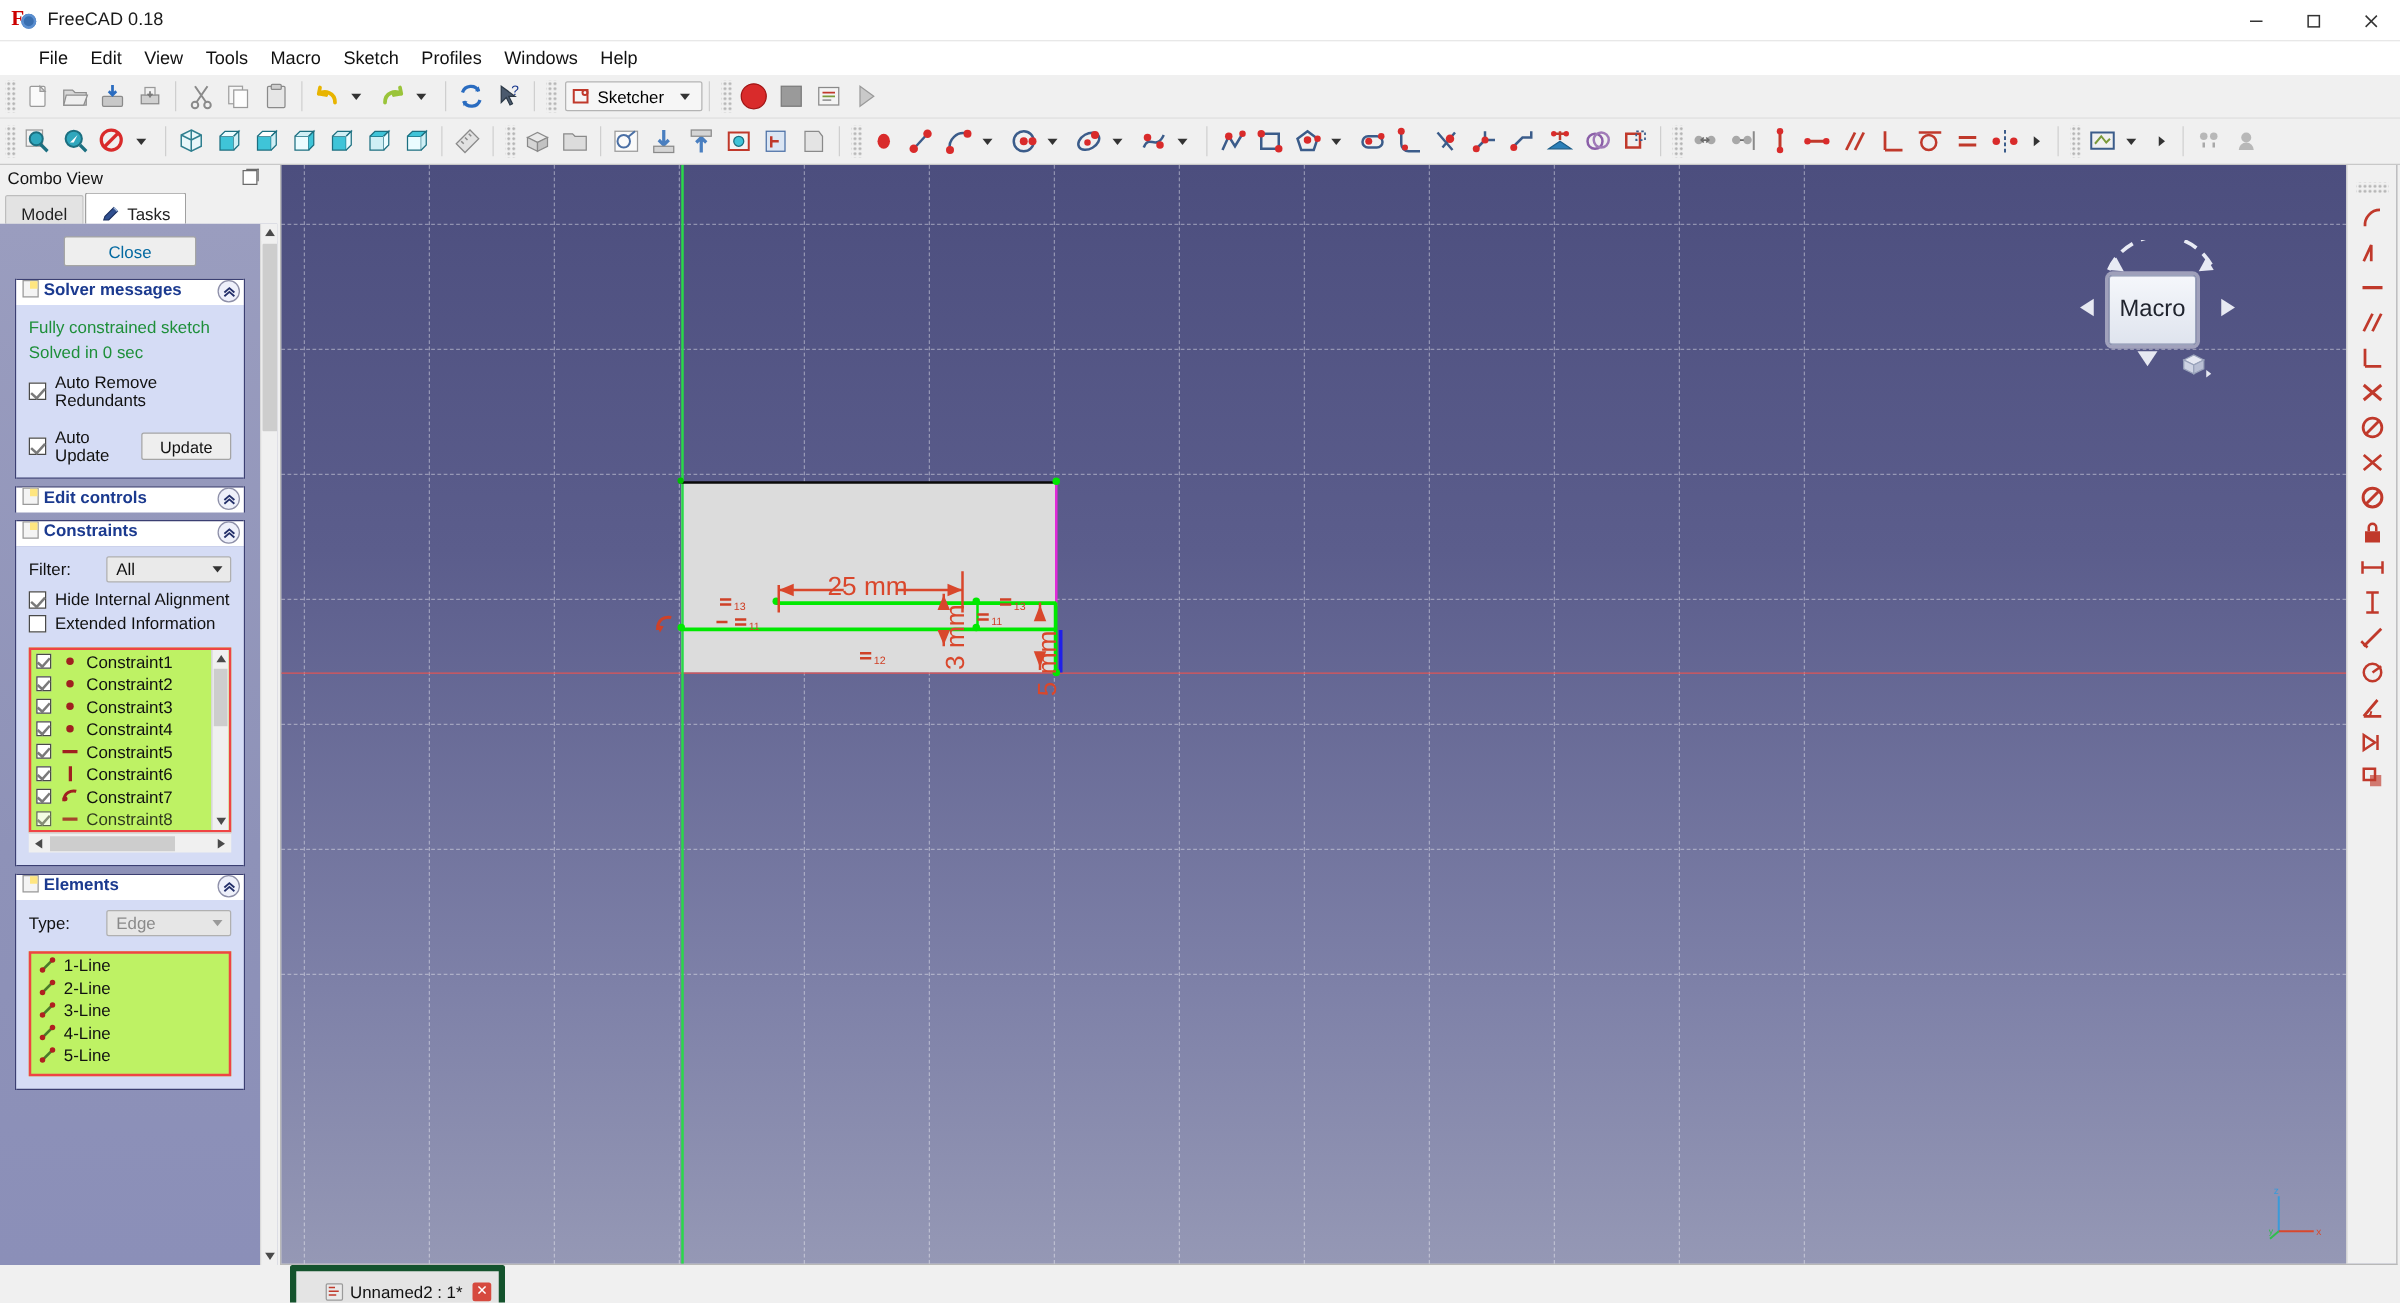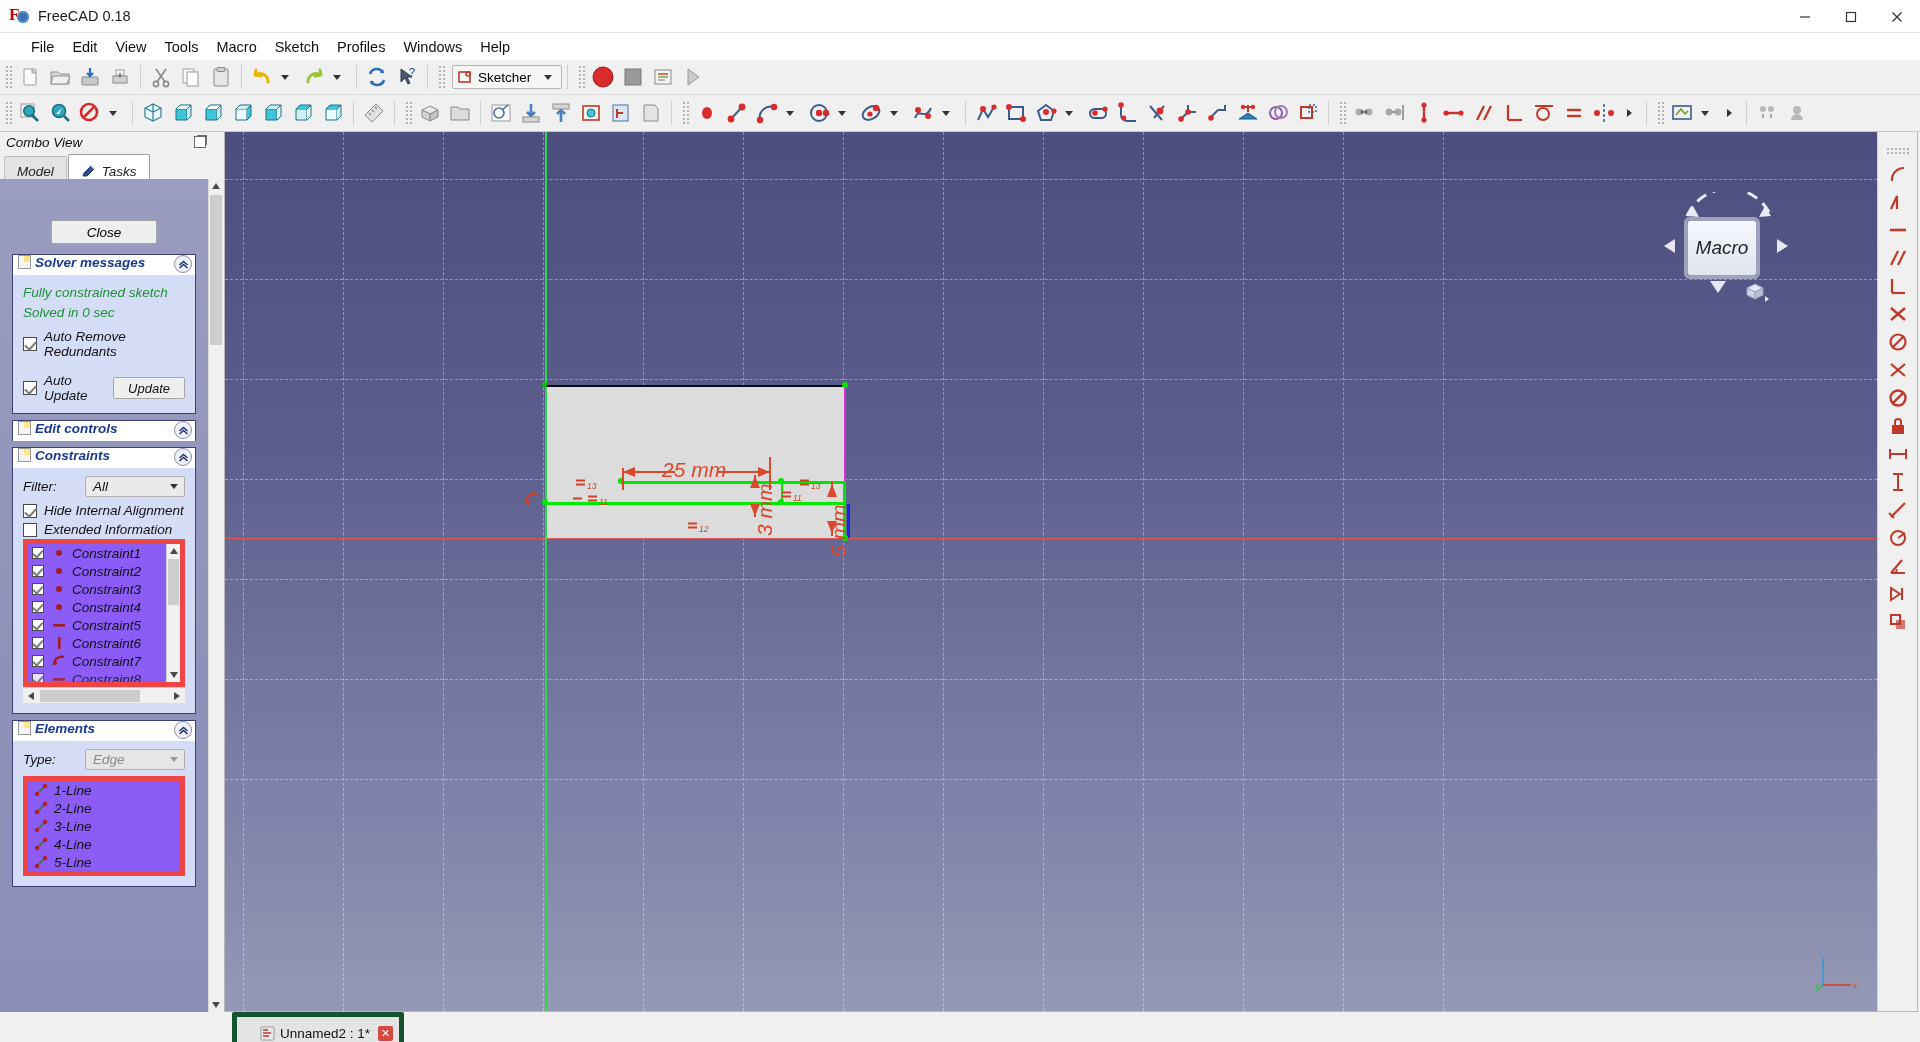--- a/index.html
+++ b/index.html
@@ -57,21 +57,21 @@
   .wbselect{
     width:110px;height:24px;background:#f6f6f6;border:1px solid #b4b4b4;border-radius:2px;
     display:flex;align-items:center;font-size:13.5px; padding-left:4px; position:relative; margin-left:4px;
   }
   .wbselect .lbl{ margin-left:5px; }
   .wbselect .dd{
     position:absolute;right:0;top:0;width:20px;height:22px;display:flex;align-items:center;justify-content:center;
   }
 
   
-  #main{ display:flex; height:calc(1042px - 33px - 27px - 35px - 37px - 30px);font-style:italic; }
+  #main{ display:flex; height:calc(1042px - 33px - 27px - 35px - 37px - 30px); }
 
   
   #leftpanel{ width:222px; flex:none; background:#f0f0f0; display:flex; flex-direction:column; position:relative;}
   #comboview-head{
     height:21px; background:#f0f0f0; display:flex;align-items:center;
     font-size:13.5px; padding-left:6px; position:relative; color:#111;
   }
   #comboview-head .undock{
     position:absolute; right:16px; top:4px; width:12px;height:12px;
     border:1px solid #6a6a6a; background:#fff;
@@ -100,22 +100,21 @@
   }
   .tscroll .up,.tscroll .down{
     height:14px;display:flex;align-items:center;justify-content:center;background:#f0f0f0;
   }
   .tscroll .thumb{ position:absolute;top:16px;left:1px;width:12px;height:150px;background:#cdcdcd;border-radius:1px;}
 
   .closebar{ padding:10px 0 10px 0; display:flex; justify-content:center;}
   .closebtn{
     width:106px;height:24px; background:#eeeeee; border:1px solid #a5a5a5;
     display:flex;align-items:center;justify-content:center;font-size:13.5px;border-radius:2px;
-    color:#000000;
-    margin-top:31px;
+    color:#0369a1;
   }
 
   .group{ margin:0 12px 6px 12px; border:1px solid #3b3f72; border-top:none; border-bottom:none;}
   .group .ghead{
     display:flex; align-items:flex-start; height:21px; background:#ffffff;
     border-top:1px solid #3b3f72;
   }
   .group .ghead .gtitle{
     flex:1; font-size:13.5px; font-weight:bold; color:#1b3a8f; padding-left:4px;
   }
@@ -145,21 +144,21 @@
   .selrow{ display:flex;align-items:center;font-size:13.5px;margin-bottom:6px; }
   .selrow .lab{ width:62px; color:#111;}
   .combo{
     height:21px; flex:1; background:#eaeaea; border:1px solid #b0b0b0;border-radius:2px;
     display:flex;align-items:center;padding-left:7px;font-size:13.5px;position:relative;color:#111;
   }
   .combo.dis{ color:#8a8a8a; background:#e6e6e6;}
   .combo .dd{ position:absolute;right:4px;top:0;bottom:0;display:flex;align-items:center;}
 
   .listbox{
-    background:#8b5cf6;border:5px solid #ef4444; height:148px; position:relative; overflow:hidden; margin-top:2px;
+    background:#bef264;border:2px solid #ef4444; height:148px; position:relative; overflow:hidden; margin-top:12px;
   }
   .listbox.elements{ height:100px; }
   .lrow{ display:flex;align-items:center;height:18px;padding-left:4px;font-size:13.5px;color:#111;}
   .lrow .chk{ width:12px;height:12px;margin-right:6px;}
   .lrow .chk.on:after{ left:2px;top:0;width:4px;height:8px;border-width:0 2px 2px 0;}
   .lrow .cicon{ width:18px;display:flex;align-items:center;justify-content:center;margin-right:4px;flex:none;}
   .lscroll{
     position:absolute;right:0;top:0;bottom:0;width:14px;background:#f0f0f0;border-left:1px solid #d2d2d2;
   }
   .lscroll .thumb{ position:absolute;top:15px;left:1px;right:1px;height:46px;background:#cdcdcd;}

